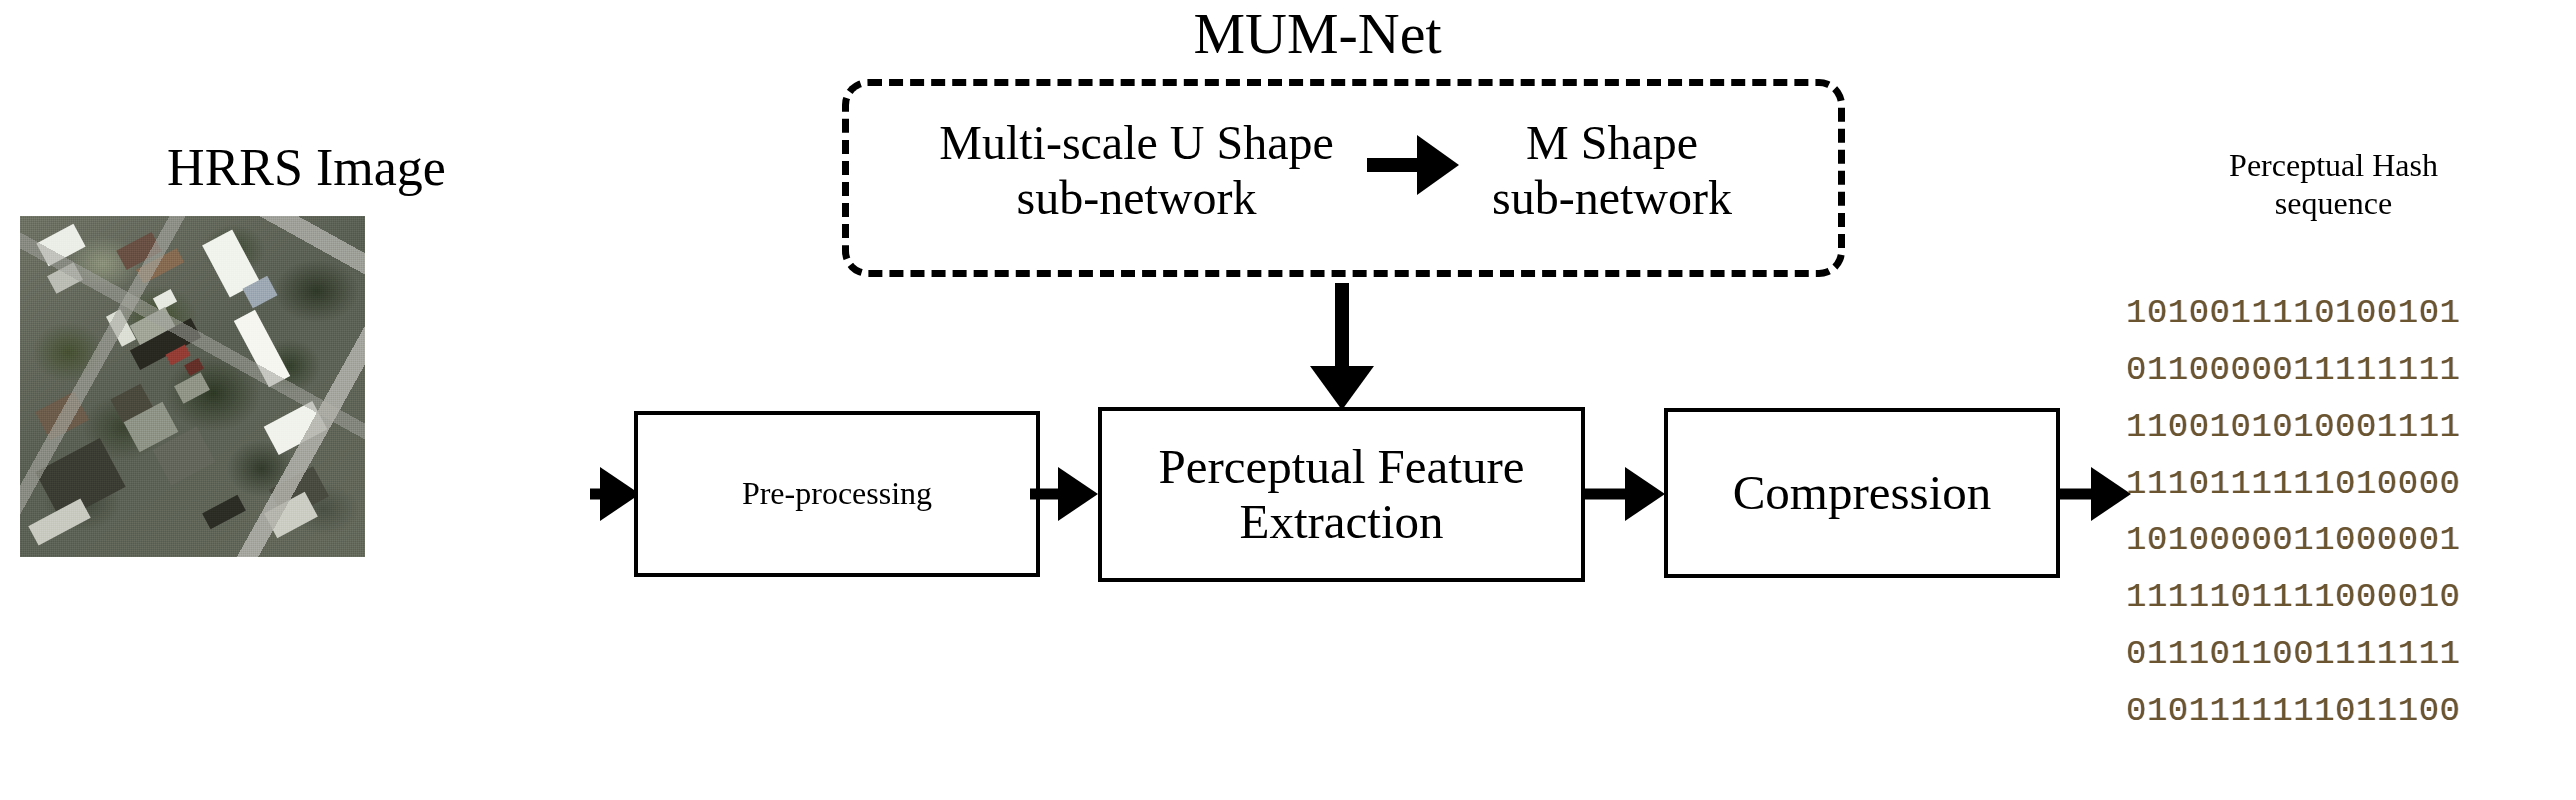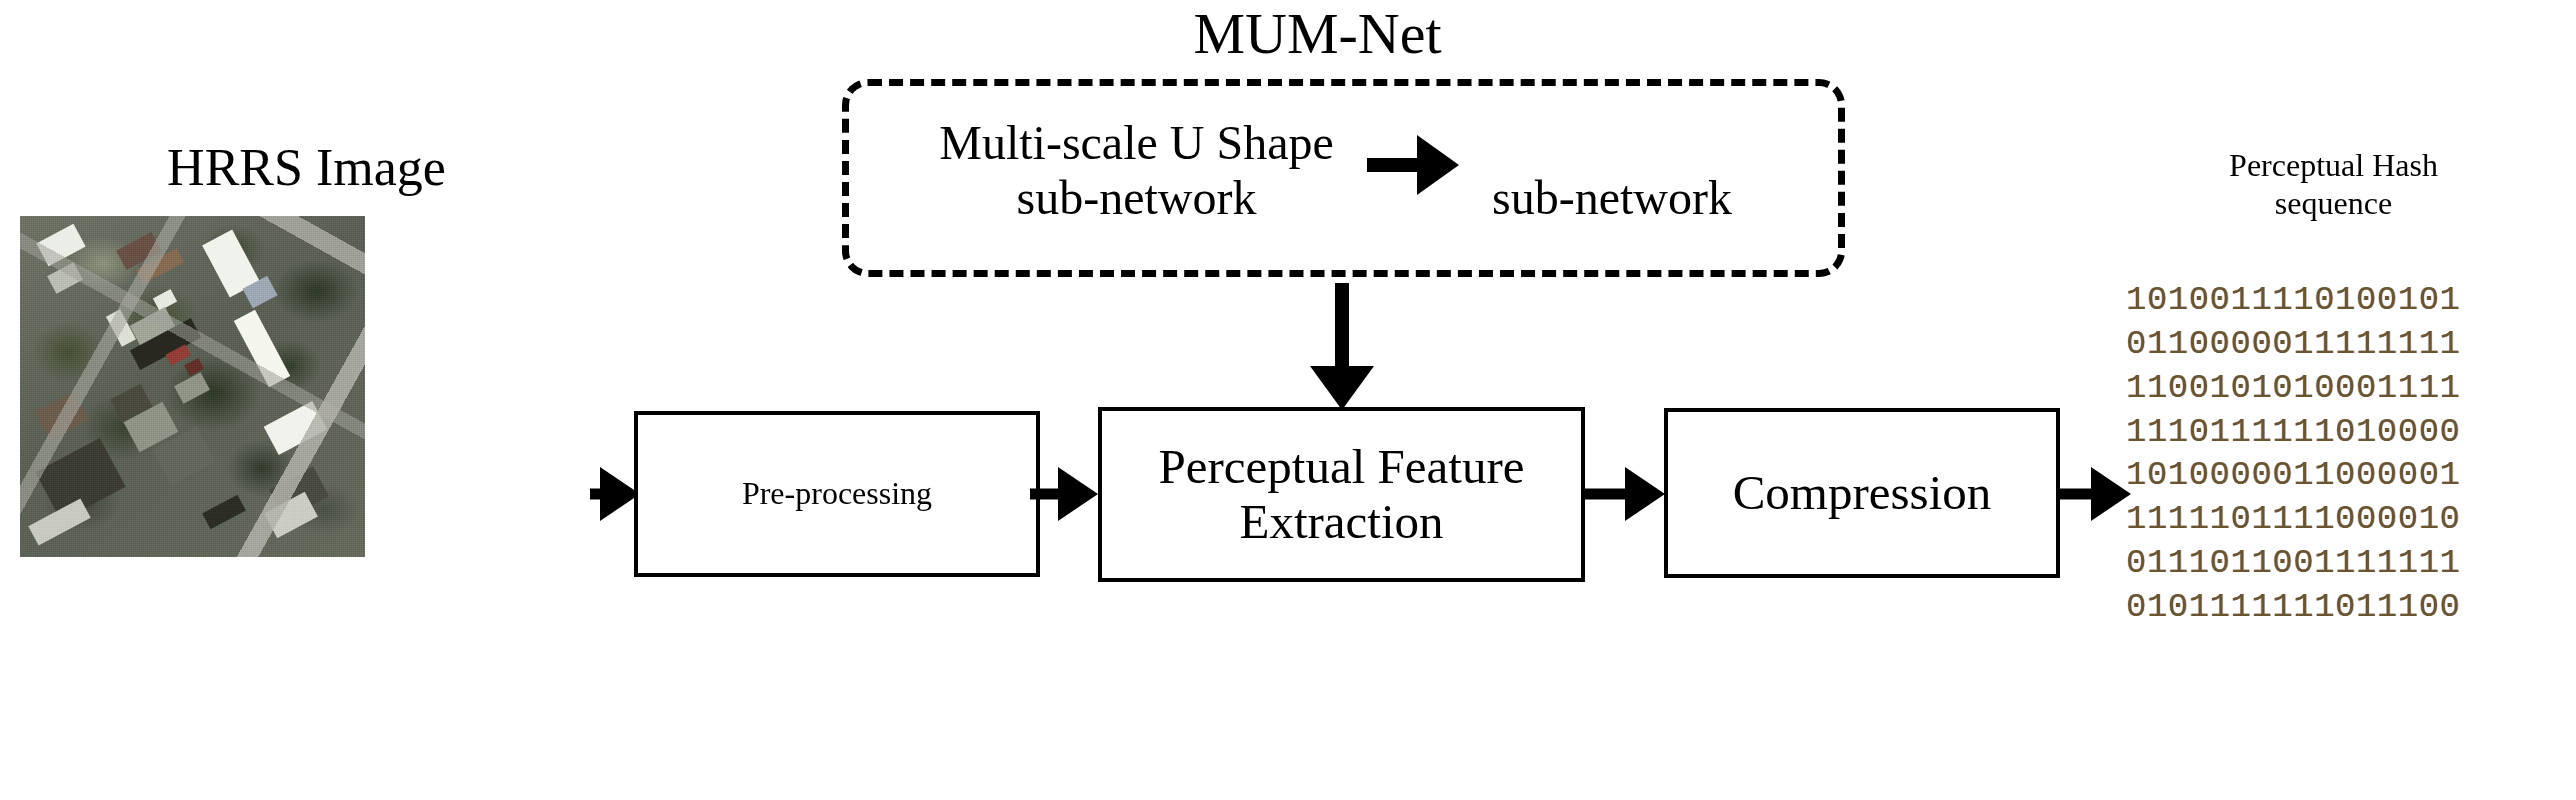--- a/index.html
+++ b/index.html
@@ -190,20 +190,21 @@
     letter-spacing: 0.5px;
     line-height: 1.29;
     color: #6b5530;
     white-space: nowrap;
   }
   .hash-row {
     display: block;
     text-shadow:
       0.6px 0 0 rgba(30,60,130,0.30),
       -0.6px 0 0 rgba(150,90,30,0.30);
+    margin-top: 13px;
   }
 </style>
 </head>
 <body>
 
 <div id="canvas">
 
   <div class="abs label" id="hrrs-label">HRRS Image</div>
 
   <div class="abs" id="hrrs-image">
@@ -244,21 +245,21 @@
   </div>
 
   <div class="abs label" id="mumnet-label">MUM-Net</div>
 
   <div class="abs" id="mumnet-box">
     <div class="sub-label" id="sub-u">
       <span>Multi-scale U Shape</span><br>
       <span>sub-network</span>
     </div>
     <div class="sub-label" id="sub-m">
-      <br>
+      <span>M Shape</span><br>
       <span>sub-network</span>
     </div>
   </div>
 
   <div class="arrow-h" id="arrow-sub-u-m">
     <div class="shaft"></div>
       <div class="head"></div>
   </div>
 
   <div class="arrow-v" id="arrow-mum-down">

